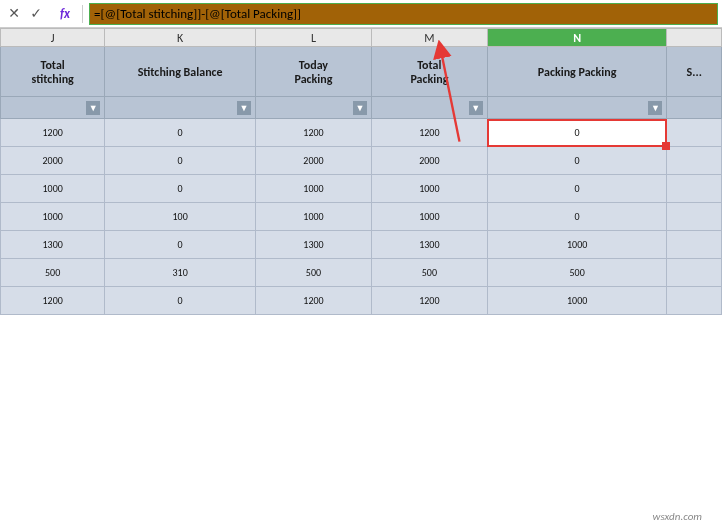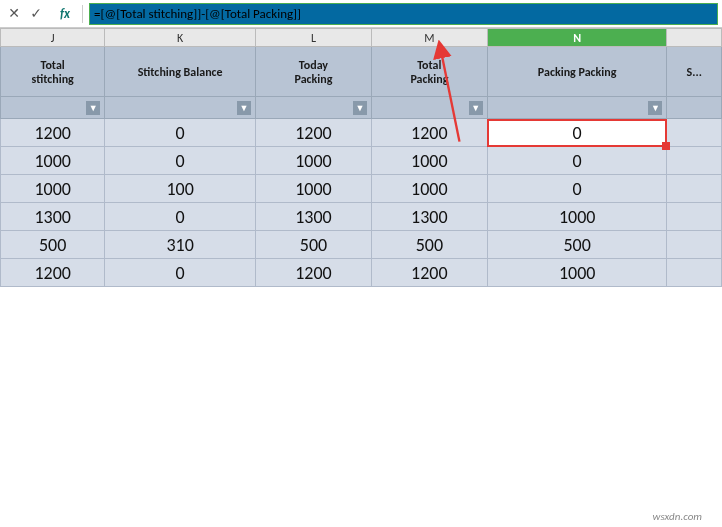--- a/index.html
+++ b/index.html
@@ -33,40 +33,40 @@
       height: 20px;
       display: flex;
       align-items: center;
       justify-content: center;
       cursor: pointer;
       font-size: 14px;
       color: #555;
     }
     .formula-label {
       font-size: 13px;
-      color: #0f766e;
+      color: #6d28d9;
       padding: 0 6px;
       font-style: italic;
       font-weight: bold;
     }
     .formula-separator {
       width: 1px;
       height: 18px;
       background: #ccc;
       margin: 0 2px;
     }
     .formula-input {
       flex: 1;
       height: 22px;
       border: 1px solid #4caf50;
       border-radius: 0;
       padding: 0 4px;
       font-size: 13px;
       font-family: Calibri, Arial, sans-serif;
-      background: #0369a1;
+      background: #a16207;
       outline: none;
     }
 
     
     .spreadsheet {
       width: 100%;
       height: calc(100% - 28px);
       overflow: hidden;
       position: relative;
     }
@@ -138,21 +138,21 @@
       font-size: 9px;
       color: #fff;
       cursor: pointer;
     }
 
     
     .data-cell {
       background: #d6dde8;
       border: 1px solid #b0baca;
       text-align: center;
-      font-size: 18px;
+      font-size: 10px;
       color: #111;
       height: 28px;
       padding: 0 4px;
       vertical-align: middle;
     }
 
     
     .cell-selected {
       background: #fff !important;
       outline: 2px solid #e53935;
@@ -269,20 +269,28 @@
     <tbody id="table-body">
     <tr>
           <td class="data-cell">1200</td>
           <td class="data-cell">0</td>
           <td class="data-cell">1200</td>
           <td class="data-cell">1200</td>
           <td class="data-cell cell-selected" style="position: relative;"><div class="cell-handle"></div>0</td>
           <td class="data-cell"></td>
         </tr>
         <tr>
+          <td class="data-cell">2000</td>
+          <td class="data-cell">0</td>
+          <td class="data-cell">2000</td>
+          <td class="data-cell">2000</td>
+          <td class="data-cell">0</td>
+          <td class="data-cell"></td>
+        </tr>
+        <tr>
           <td class="data-cell">1000</td>
           <td class="data-cell">0</td>
           <td class="data-cell">1000</td>
           <td class="data-cell">1000</td>
           <td class="data-cell">0</td>
           <td class="data-cell"></td>
         </tr>
         <tr>
           <td class="data-cell">1000</td>
           <td class="data-cell">100</td>

